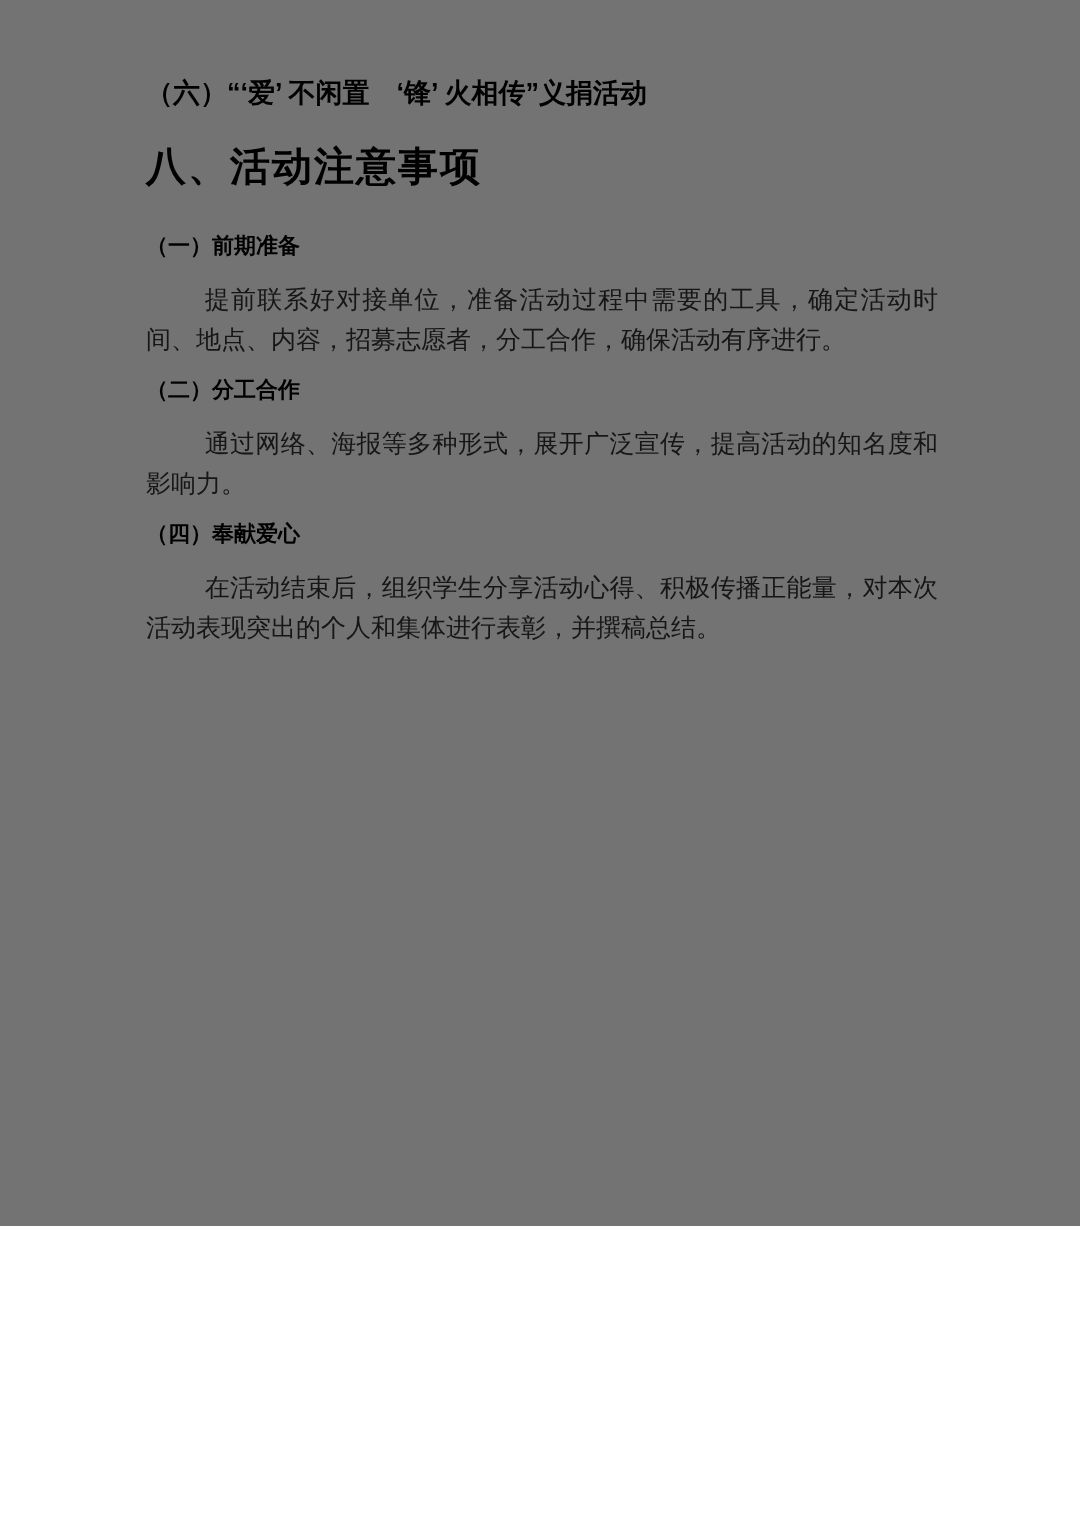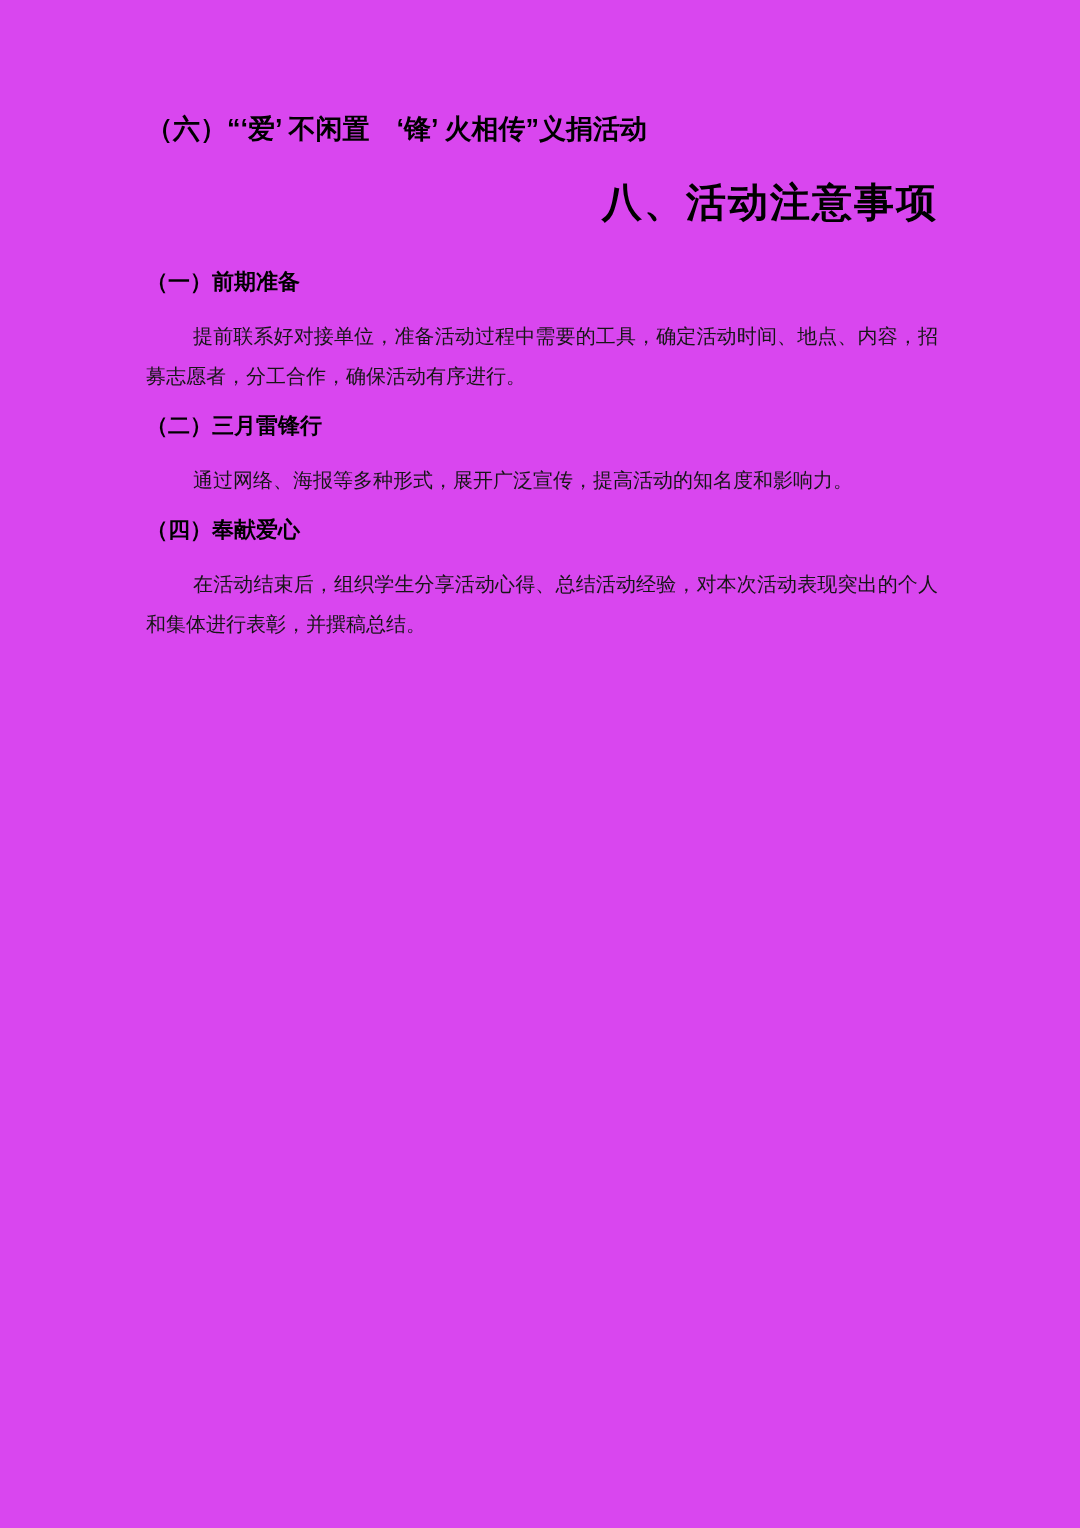--- a/index.html
+++ b/index.html
@@ -6,61 +6,60 @@
   html, body { background: #ffffff; }
   body {
     width: 1080px;
     height: 1528px;
     overflow: hidden;
     font-family: "Liberation Serif", "DejaVu Serif", serif;
     color: #141414;
   }
   .page {
     width: 1080px;
-    height: 1528px;
-    background: #d946ef;
-    padding: 112px 142px 0 146px;
+    height: 1226px;
+    background: #737373;
+    padding: 76px 142px 0 146px;
   }
   .h3 {
     font-family: "Liberation Sans", "DejaVu Sans", sans-serif;
     font-weight: 800;
     font-size: 27px;
     line-height: 34px;
     color: #000000;
   }
   .h3.second { margin-top: 41px; }
   .h1 {
     font-family: "Liberation Sans", "DejaVu Sans", sans-serif;
     font-weight: 800;
     font-size: 40px;
     line-height: 52px;
     color: #000000;
     letter-spacing: 2px;
     margin-top: 30px;
-    text-align: right;
   }
   .h4 {
     font-family: "Liberation Sans", "DejaVu Sans", sans-serif;
     font-weight: 800;
     font-size: 22px;
     line-height: 34px;
     color: #000000;
     margin-top: 13px;
   }
   .h4.first { margin-top: 37px; }
   .para {
     font-size: 23.5px;
     line-height: 41px;
     text-align: justify;
     text-indent: 2.35em;
     color: #161616;
     margin-top: 37px;
   }
   .para-note {
-    font-size: 20px;
+    font-size: 25px;
     line-height: 40px;
     text-align: justify;
     text-indent: 2.35em;
     color: #161616;
     margin-top: 17px;
   }
 </style>
 </head>
 <body>
 
@@ -70,23 +69,23 @@
 
 
 
 
   <div class="h1">八、活动注意事项</div>
 
   <div class="h4 first">（一）前期准备</div>
 
   <p class="para-note">提前联系好对接单位，准备活动过程中需要的工具，确定活动时间、地点、内容，招募志愿者，分工合作，确保活动有序进行。</p>
 
-  <div class="h4">（二）三月雷锋行</div>
+  <div class="h4">（二）分工合作</div>
 
   <p class="para-note">通过网络、海报等多种形式，展开广泛宣传，提高活动的知名度和影响力。</p>
 
 
 
   <div class="h4">（四）奉献爱心</div>
 
-  <p class="para-note">在活动结束后，组织学生分享活动心得、总结活动经验，对本次活动表现突出的个人和集体进行表彰，并撰稿总结。</p>
+  <p class="para-note">在活动结束后，组织学生分享活动心得、积极传播正能量，对本次活动表现突出的个人和集体进行表彰，并撰稿总结。</p>
 
 </div>
 
 </body></html>

